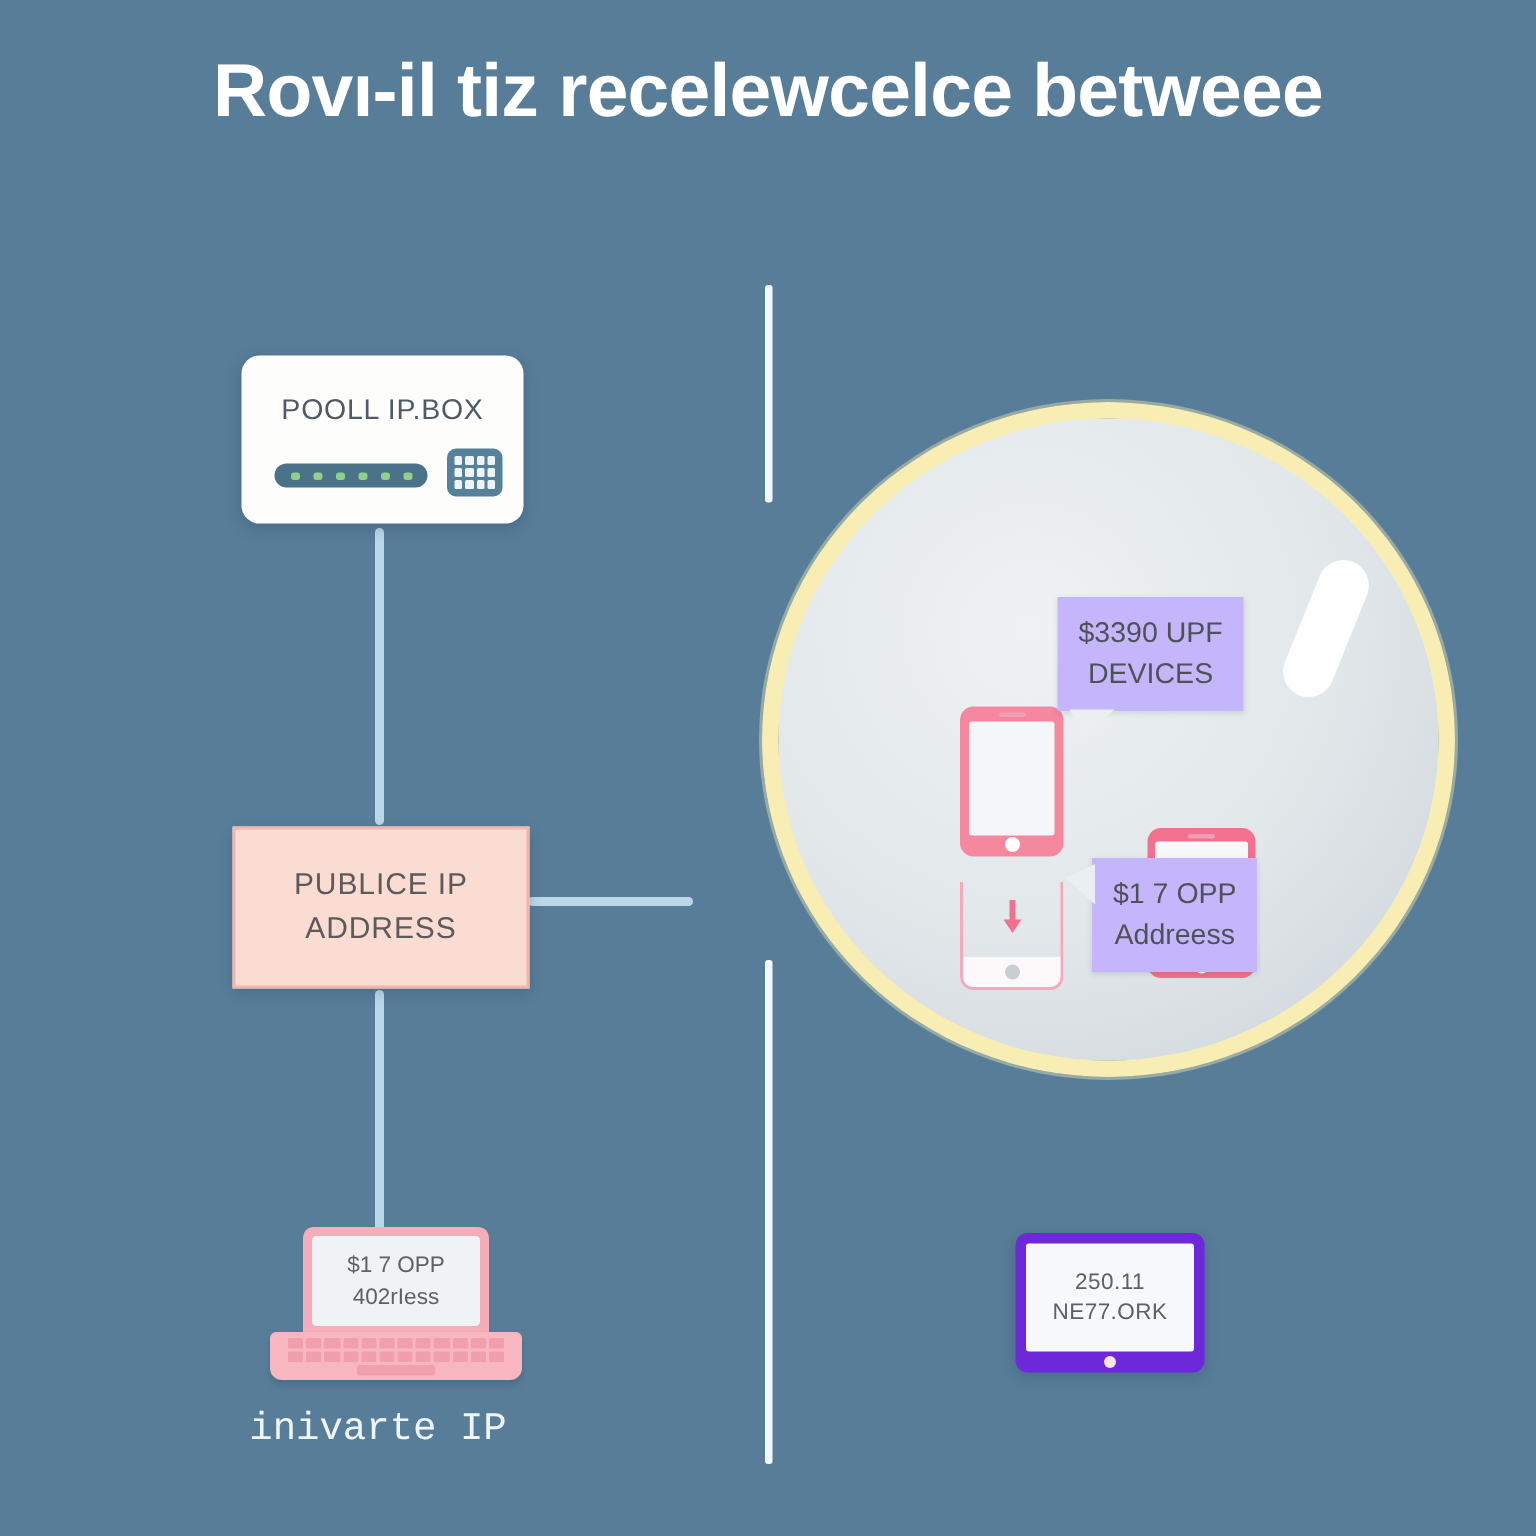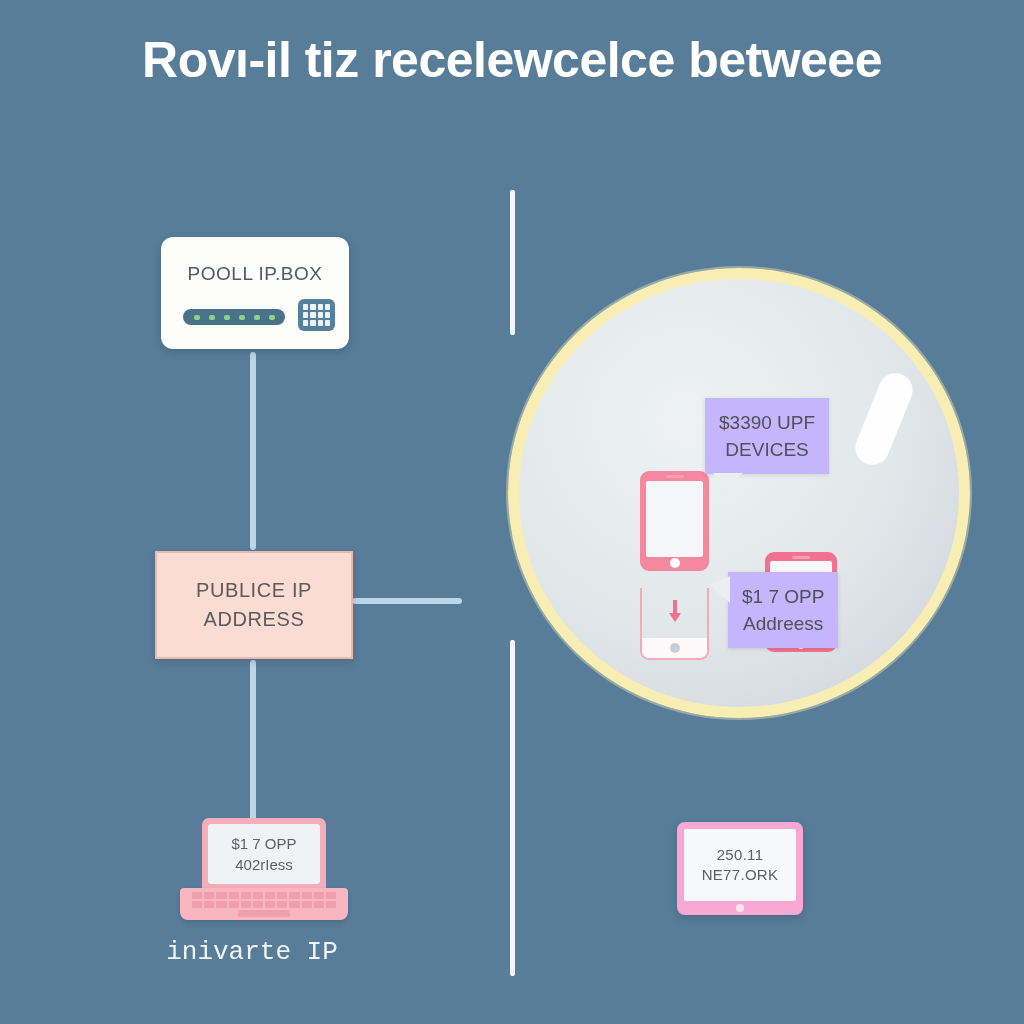--- a/index.html
+++ b/index.html
@@ -227,21 +227,21 @@
     border-radius: 2px;
   }
 
   
   #tablet {
     position: absolute;
     left: 677px;
     top: 822px;
     width: 126px;
     height: 93px;
-    background: #f9a8d4;
+    background: #6d28d9;
     border-radius: 8px;
     padding: 7px 7px 14px 7px;
     box-sizing: border-box;
     box-shadow: 0 3px 9px rgba(20,40,60,.2);
   }
   #tablet-screen {
     width: 100%;
     height: 100%;
     background: #f6f8f9;
     border-radius: 2px;

